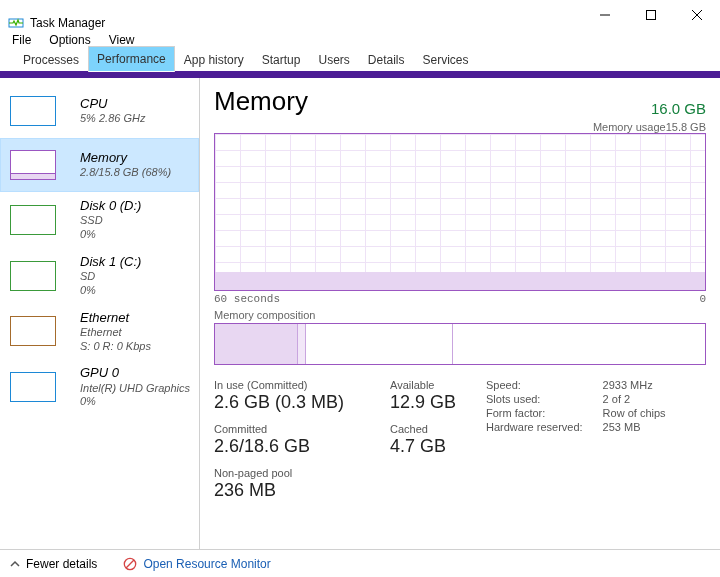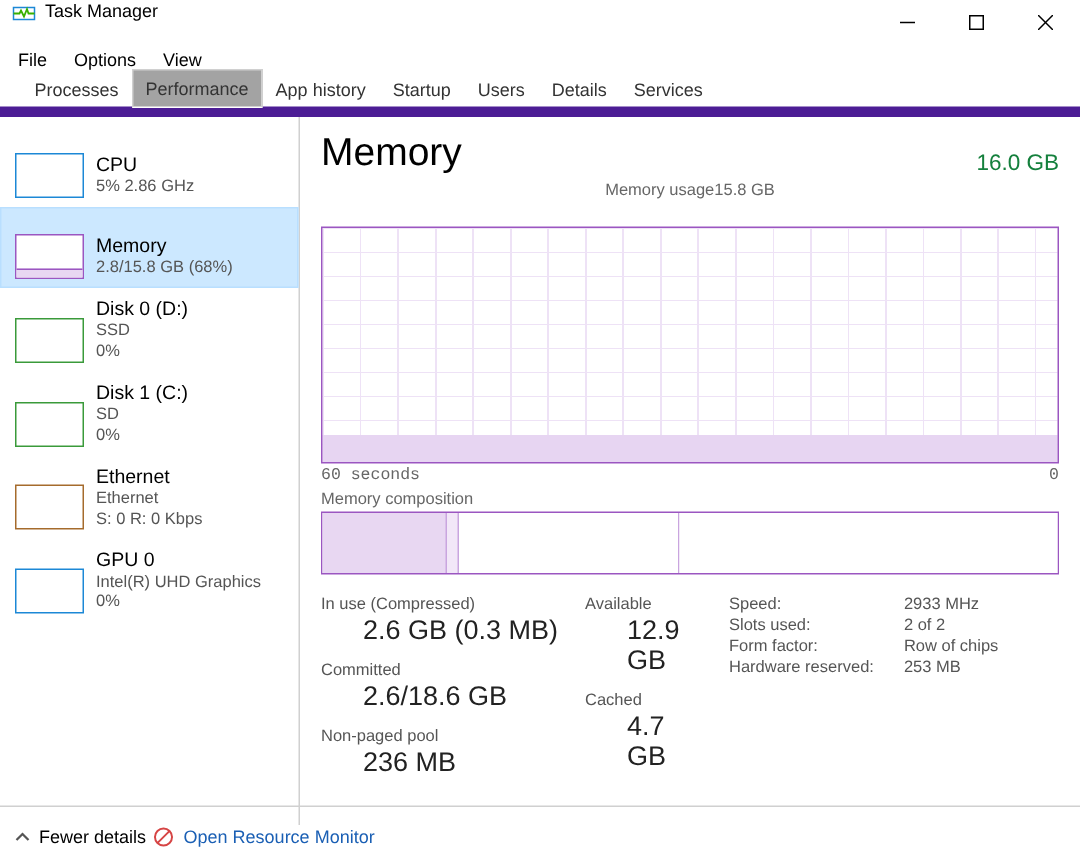--- a/index.html
+++ b/index.html
@@ -6,21 +6,21 @@
   html, body {
     margin: 0; padding: 0;
     width: 720px; height: 577px;
     font-family: "Segoe UI", Arial, sans-serif;
     font-size: 12px;
     color: #000;
     background: #fff;
     overflow: hidden;
   }
   .titlebar {
-    display: flex; align-items: flex-start;
+    display: flex; align-items: flex-end;
     height: 30px;
     padding-left: 8px;
   }
   .titlebar .app-icon {
     width: 16px; height: 16px;
     margin-right: 6px;
     display:flex; align-items:center; justify-content:center;
   }
   .titlebar .title { font-size: 12px; }
   .win-controls {
@@ -45,38 +45,39 @@
   }
   .tabbar .tab {
     padding: 5px 8px 5px 8px;
     font-size:12px;
     color:#333;
     border: 1px solid transparent;
     border-bottom:none;
     margin-bottom:-1px;
   }
   .tabbar .tab.active {
-    background:#a3a3a3;
+    background:#7dd3fc;
     border:1px solid #d0d0d0;
     border-bottom:1px solid #fff;
   }
   .body-row {
     display:flex;
     height: 472px;
   }
   .sidebar {
     width: 200px;
     border-right: 1px solid #d0d0d0;
     padding-top: 6px;
   }
   .side-item {
-    display:flex; align-items:flex-end;
+    display:flex; align-items:center;
     padding: 6px 6px 6px 10px;
-    gap: 8px;
+    gap: 24px;
     min-height: 54px;
+    font-style: italic;
   }
   .side-item.selected {
     background: #cce8ff;
     outline: 1px solid #b9dfff;
     outline-offset:-1px;
   }
   .thumb {
     width: 46px; height: 30px;
     border: 1px solid;
     background:#fff;
@@ -95,21 +96,21 @@
   .side-sub { font-size:11px; color:#555; }
   .main {
     flex:1;
     padding: 8px 14px 0 14px;
     position:relative;
   }
   .main-header { display:flex; align-items:flex-end; justify-content:space-between; }
   .main-title { font-size: 26px; font-weight: 400; }
   .main-total { font-size: 15px; color:#15803d; }
   .chart-block { margin-top: 4px; }
-  .chart-label-row { display:flex; justify-content:center; font-size:11px; color:#666; margin-bottom:18px;}
+  .chart-label-row { display:flex; justify-content:flex-end; font-size:11px; color:#666; margin-bottom:0;}
   .chart {
     border:1px solid #9b56c1;
     height: 158px;
     position:relative;
     background:
       linear-gradient(#e7d5f2 0, #e7d5f2 100%) left bottom / 100% 18px no-repeat,
       repeating-linear-gradient(to bottom, #eee2f6 0 1px, transparent 1px 16px),
       repeating-linear-gradient(to right, #eee2f6 0 1px, transparent 1px 25px),
       #fff;
   }
@@ -126,38 +127,38 @@
   .seg-mod { background:#f2e7f8; border-right:1px solid #c9a5df; }
   .seg-standby { background:#fff; border-right:1px solid #c9a5df; }
   .seg-free { background:#fff; }
   .stats {
     margin-top:14px;
     display:flex;
     gap: 16px;
   }
   .stats-col { display:flex; flex-direction:column; gap:10px; }
   .stat-label { font-size:11px; color:#555; line-height:1.1;}
-  .stat-value { font-size:18px; color:#222; line-height:1.1; margin-top:2px;margin-left:28px;}
+  .stat-value { font-size:18px; color:#222; line-height:1.1; margin-top:2px;}
   .info-grid {
     display:grid;
     grid-template-columns: auto auto;
     column-gap: 20px;
     row-gap: 2px;
     font-size:11px; color:#555;
     align-self:flex-start;
   }
   .statusbar {
     position:absolute;
     left:0; right:0; bottom:0;
-    height: 40px;
+    height: 28px;
     border-top:1px solid #d0d0d0;
     display:flex;
     align-items:center;
     padding: 0 10px;
-    gap: 5px;
+    gap: 26px;
     font-size:12px;
   }
   .chevron{ display:inline-flex; align-items:center; gap:6px;}
   .orm { display:inline-flex; align-items:center; gap:6px; color:#1a5fb4; }
   .orm-icon { width:14px; height:14px; }
   .row3 { display:flex; gap:22px; }
 </style>
 </head>
 <body>
 
@@ -276,21 +277,21 @@
           <div class="comp-seg seg-inuse" style="width: 17%;"></div>
           <div class="comp-seg seg-mod" style="width: 1.5%;"></div>
           <div class="comp-seg seg-standby" style="width: 30%;"></div>
           <div class="comp-seg seg-free" style="width: 51.5%;"></div>
         </div>
     </div>
 
     <div class="stats">
       <div class="stats-col" style="width:160px">
         <div>
-          <div class="stat-label">In use (Compressed)</div>
+          <div class="stat-label">In use (Committed)</div>
           <div class="stat-value">2.6 GB (0.3 MB)</div>
         </div>
         <div>
           <div class="stat-label">Committed</div>
           <div class="stat-value">2.6/18.6 GB</div>
         </div>
         <div class="row3">
           <div>
             <div class="stat-label">Non-paged pool</div>
             <div class="stat-value">236 MB</div>

